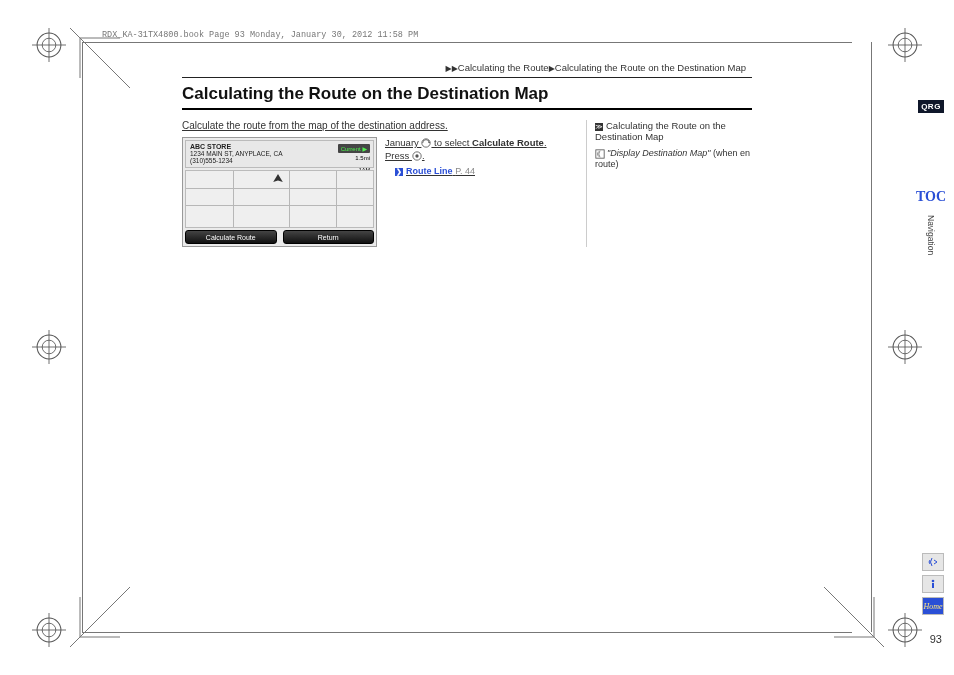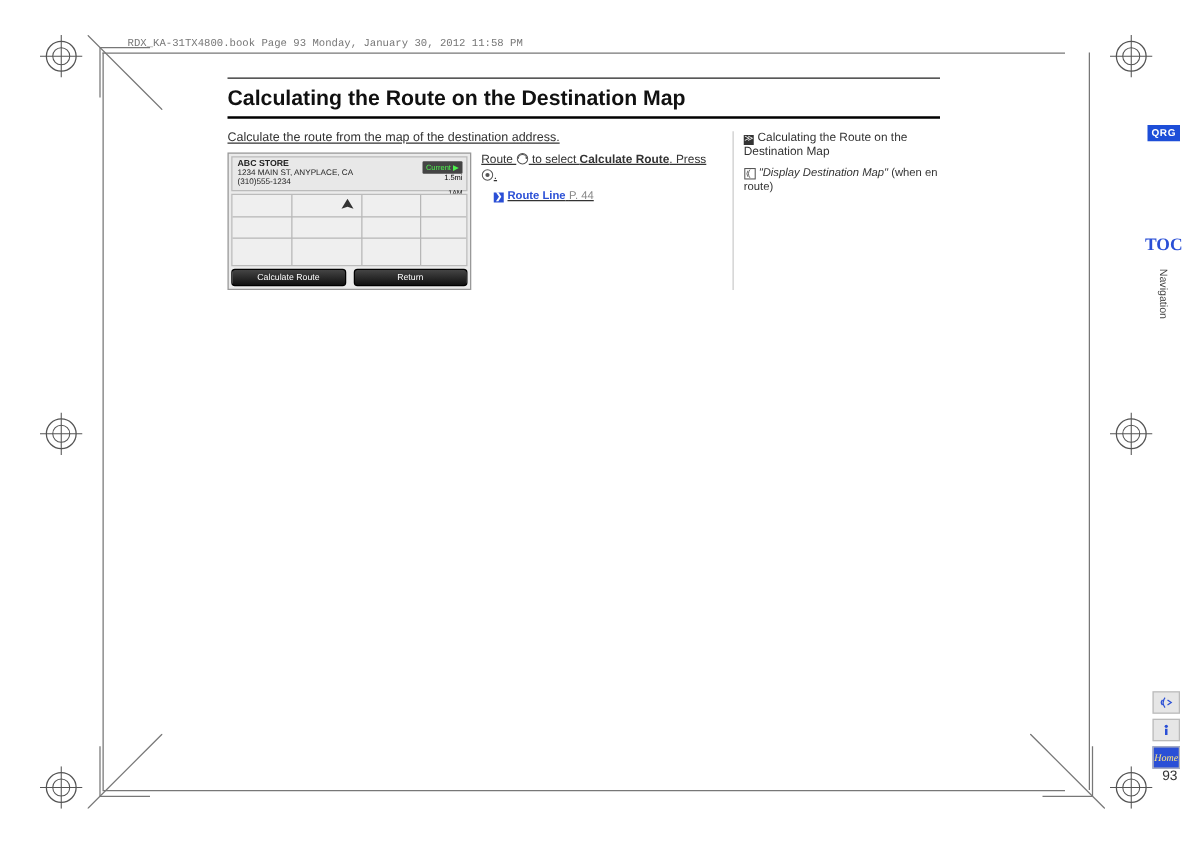--- a/index.html
+++ b/index.html
@@ -126,21 +126,21 @@
     margin-right:2px;
   }
   .side-note .side-ico svg { width:10px; height:10px; }
   .side-note .voice { font-style: italic; }
   .right-rail {
     position:absolute; right:10px; top:100px;
     width:26px;
     display:flex; flex-direction:column; align-items:center; gap:6px;
   }
   .tab-qrg {
-    background:#1d4ed8; color:#fff; font-size:8px; font-weight:bold;
+    background:#0f172a; color:#fff; font-size:8px; font-weight:bold;
     padding:2px 3px; letter-spacing:0.5px;
   }
   .tab-toc {
     margin-top:70px;
     color:#2a4fd6; font-size:14px; font-weight:900;
     font-family: "Times New Roman", serif;
   }
   .tab-section {
     writing-mode: vertical-rl;
     font-size:8.5px; color:#444; margin-top:4px;
@@ -153,21 +153,21 @@
     width:22px; height:18px;
     background:#e6e6e6; border:1px solid #bbb;
     display:flex; align-items:center; justify-content:center;
     font-size:9px;
   }
   .mini-btn.home {
     background:#2a4fd6; color:#ffe680; font-style:italic; font-family:cursive;
     font-size:8px;
   }
   .page-num {
-    position:absolute; right:12px; bottom:48px;
+    position:absolute; right:12px; bottom:30px;
     font-size:11px; color:#333;margin-left:48px;
   }
   .corner-diag {
     position:absolute; width:60px; height:60px;
   }
 </style>
 </head>
 <body>
 
 <div class="reg-mark" style="left:32px; top:28px;">
@@ -243,20 +243,23 @@
       <line x1="60" y1="60" x2="0" y2="0" stroke="#777"></line>
       <line x1="10" y1="50" x2="50" y2="50" stroke="#777"></line>
       <line x1="50" y1="10" x2="50" y2="50" stroke="#777"></line>
     </svg>
 </div>
 
 <div class="page">
   <div class="header-meta">RDX_KA-31TX4800.book  Page 93  Monday, January 30, 2012  11:58 PM</div>
 
   <div style="padding: 0 90px 0 100px;">
+    <div class="breadcrumb-row">
+      <span class="arr">▶▶</span><span>Calculating the Route</span><span class="arr">▶</span><span>Calculating the Route on the Destination Map</span>
+    </div>
     <hr class="hr-top">
 
     <h1 class="title">Calculating the Route on the Destination Map</h1>
     <hr class="hr-title">
 
     <div class="cols">
       <div class="col-main">
         <div class="intro">Calculate the route from the map of the destination address.</div>
 
         <div class="instr-row">
@@ -281,21 +284,21 @@
                 </svg>
             </div>
             <div class="map-btns">
               <div class="map-btn">Calculate Route</div>
               <div class="map-btn">Return</div>
             </div>
           </div>
 
           <div class="instr-text">
             <div>
-              <span>Route </span><span class="knob"><svg viewBox="0 0 12 12">
+              <span>January </span><span class="knob"><svg viewBox="0 0 12 12">
                     <circle cx="6" cy="6" r="5" fill="none" stroke="#555"></circle>
                     <path d="M2 6 A4 4 0 0 1 10 6" fill="none" stroke="#555"></path>
                     <polygon points="9,4 11,6 9,6" fill="#555"></polygon>
                   </svg></span><span> to select </span><strong>Calculate Route</strong><span>. Press </span><span class="knob"><svg viewBox="0 0 12 12">
                     <circle cx="6" cy="6" r="5" fill="none" stroke="#555"></circle>
                     <circle cx="6" cy="6" r="2" fill="#555"></circle>
                   </svg></span><span>.</span>
             </div>
             <div style="margin-top:2px; margin-left:10px;">
               <span class="link-ref"><span class="box">❯</span><span>Route Line</span></span>

